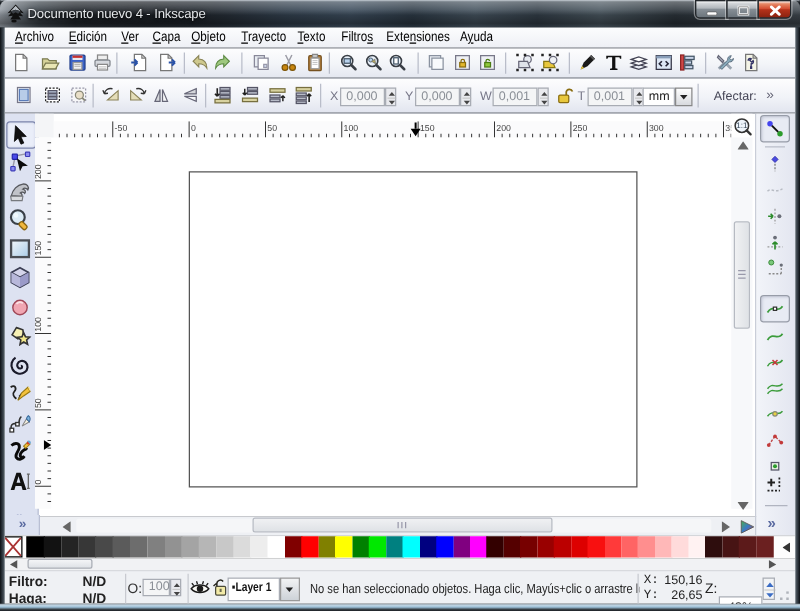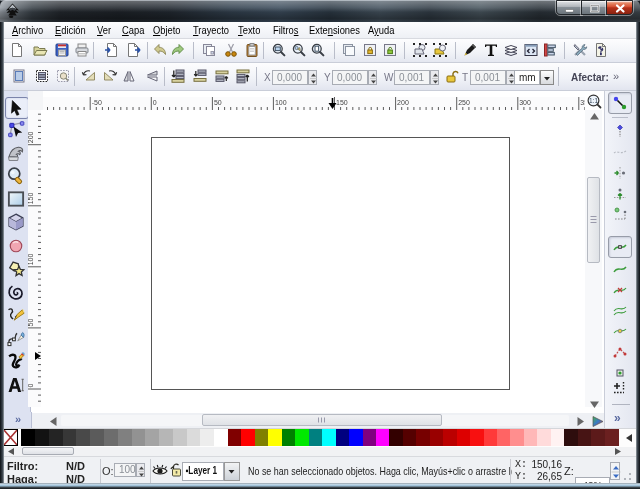--- a/index.html
+++ b/index.html
@@ -54,20 +54,21 @@
 <div id="win">
   <div id="title" class="abs">
     <div class="vshade"></div>
       <div class="topline"></div>
     <svg class="abs" style="left:5px;top:3px" width="15" height="16" viewBox="0 0 15 16">
       <path d="M7.5 0.5 L14 7.5 L11 7 L13.5 10 L9.8 9.6 L11.8 12.5 L3.2 12.5 L5.2 9.6 L1.5 10 L4 7 L1 7.5 Z" fill="#101010"></path>
       <path d="M7.5 1.5 L11.5 6 L7.5 4.8 L3.5 6 Z" fill="#b8bec4"></path>
       <path d="M7.5 4.8 L11.5 6 L9.5 8 L7.5 6.8 L5.5 8 L3.5 6 Z" fill="#3a3f45"></path>
       <ellipse cx="6.2" cy="13.8" rx="2.2" ry="1.2" fill="#101010"></ellipse>
     </svg>
+    <div class="ttext">Documento nuevo 4 - Inkscape</div>
     <div id="wbtns" class="abs">
       <div class="wb" style="left:0;border-radius:0 0 0 4px">
         <svg class="g">
             <rect x="8.5" y="8.5" width="8" height="2.6" rx="1" fill="#fff" stroke="#555" stroke-width="0.5"></rect>
           </svg>
       </div>
       <div class="wb" style="left:25px">
         <svg class="g">
             <rect x="9" y="4.5" width="7.5" height="6" fill="none" stroke="#fff" stroke-width="1.8"></rect>
             <rect x="9" y="4.5" width="7.5" height="6" fill="none" stroke="#555" stroke-width="0.5"></rect>
@@ -349,21 +350,21 @@
       <div class="entry" style="left:466px;top:7px;width:36px;height:15px;font-size:10px;line-height:13px;padding-left:4px;color:#8a8f96;background:#f4f5f6">0,001</div>
       <div class="spinner" style="left:502px;top:7px;height:15px"><svg width="9" height="15">
           <path d="M4.5 2.5 L7 5.5 H2 Z" fill="#444"></path>
           <path d="M4.5 12.5 L7 9.5 H2 Z" fill="#444"></path>
           <path d="M1 7.5 H8" stroke="#bbb" stroke-width="0.7"></path>
         </svg></div>
       <div class="entry" style="left:510px;top:7px;width:26px;height:15px;font-size:10px;line-height:13px;padding-left:4px;color:#222">mm</div>
       <div style="position:absolute;left:536px;top:7px;width:14px;height:15px;background:linear-gradient(180deg,#fefefe,#d8dade);border:1px solid #888"><svg width="12" height="13">
           <path d="M3 5 H9 L6 8.5 Z" fill="#222"></path>
         </svg></div>
-      <div style="position:absolute;left:567px;top:9px;font-size:10px;font-weight:bold;color:#445">Afectar:</div>
+      <div style="position:absolute;left:567px;top:9px;font-size:10px;font-weight:normal;color:#445">Afectar:</div>
       <div style="position:absolute;left:609px;top:7px;font-size:11px;color:#667">»</div>
     </div>
   <div id="main" class="abs">
     <div id="canvas">
         <div id="page"></div>
       </div>
     <div id="toolbox">
         <div class="tool sel" style="top:5.5px">
           <div style="position:absolute;left:3px;top:2px"><svg width="16" height="16" viewBox="0 0 16 16">
               <path d="M4 1.5 L11.5 9 L7.8 9.3 L9.8 13.6 L7.8 14.4 L5.9 10.1 L3.2 12.5 Z" fill="#111" stroke="#000" stroke-width="0.5"></path>

